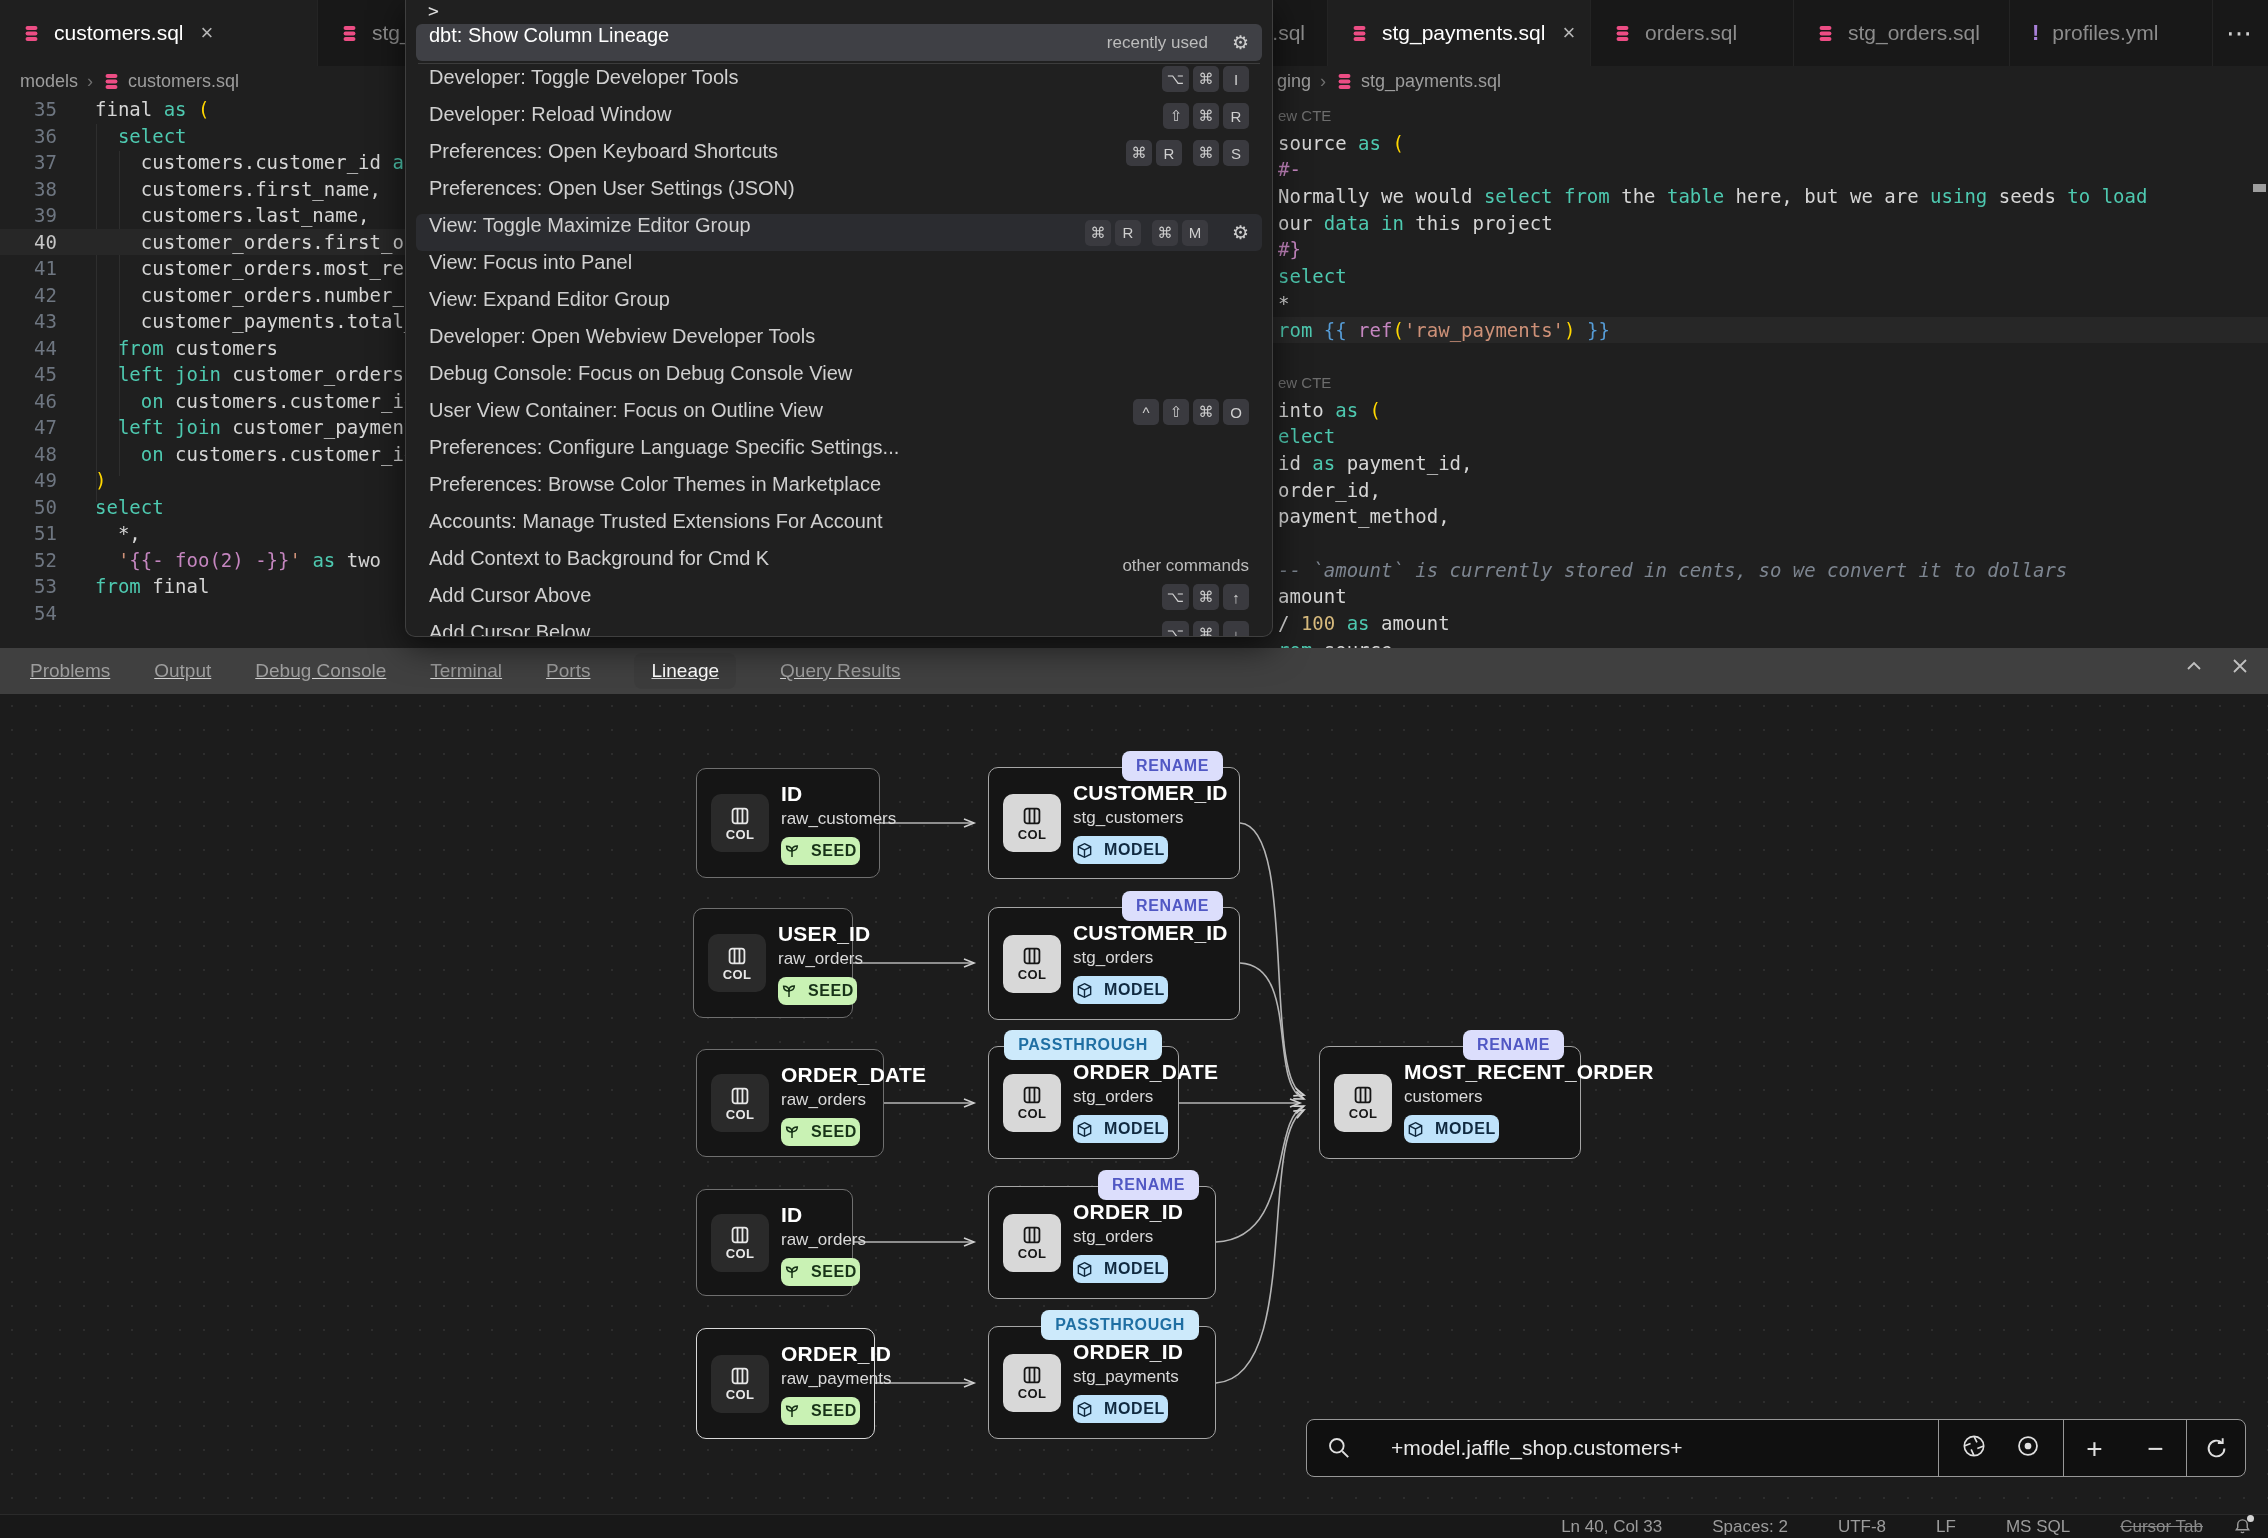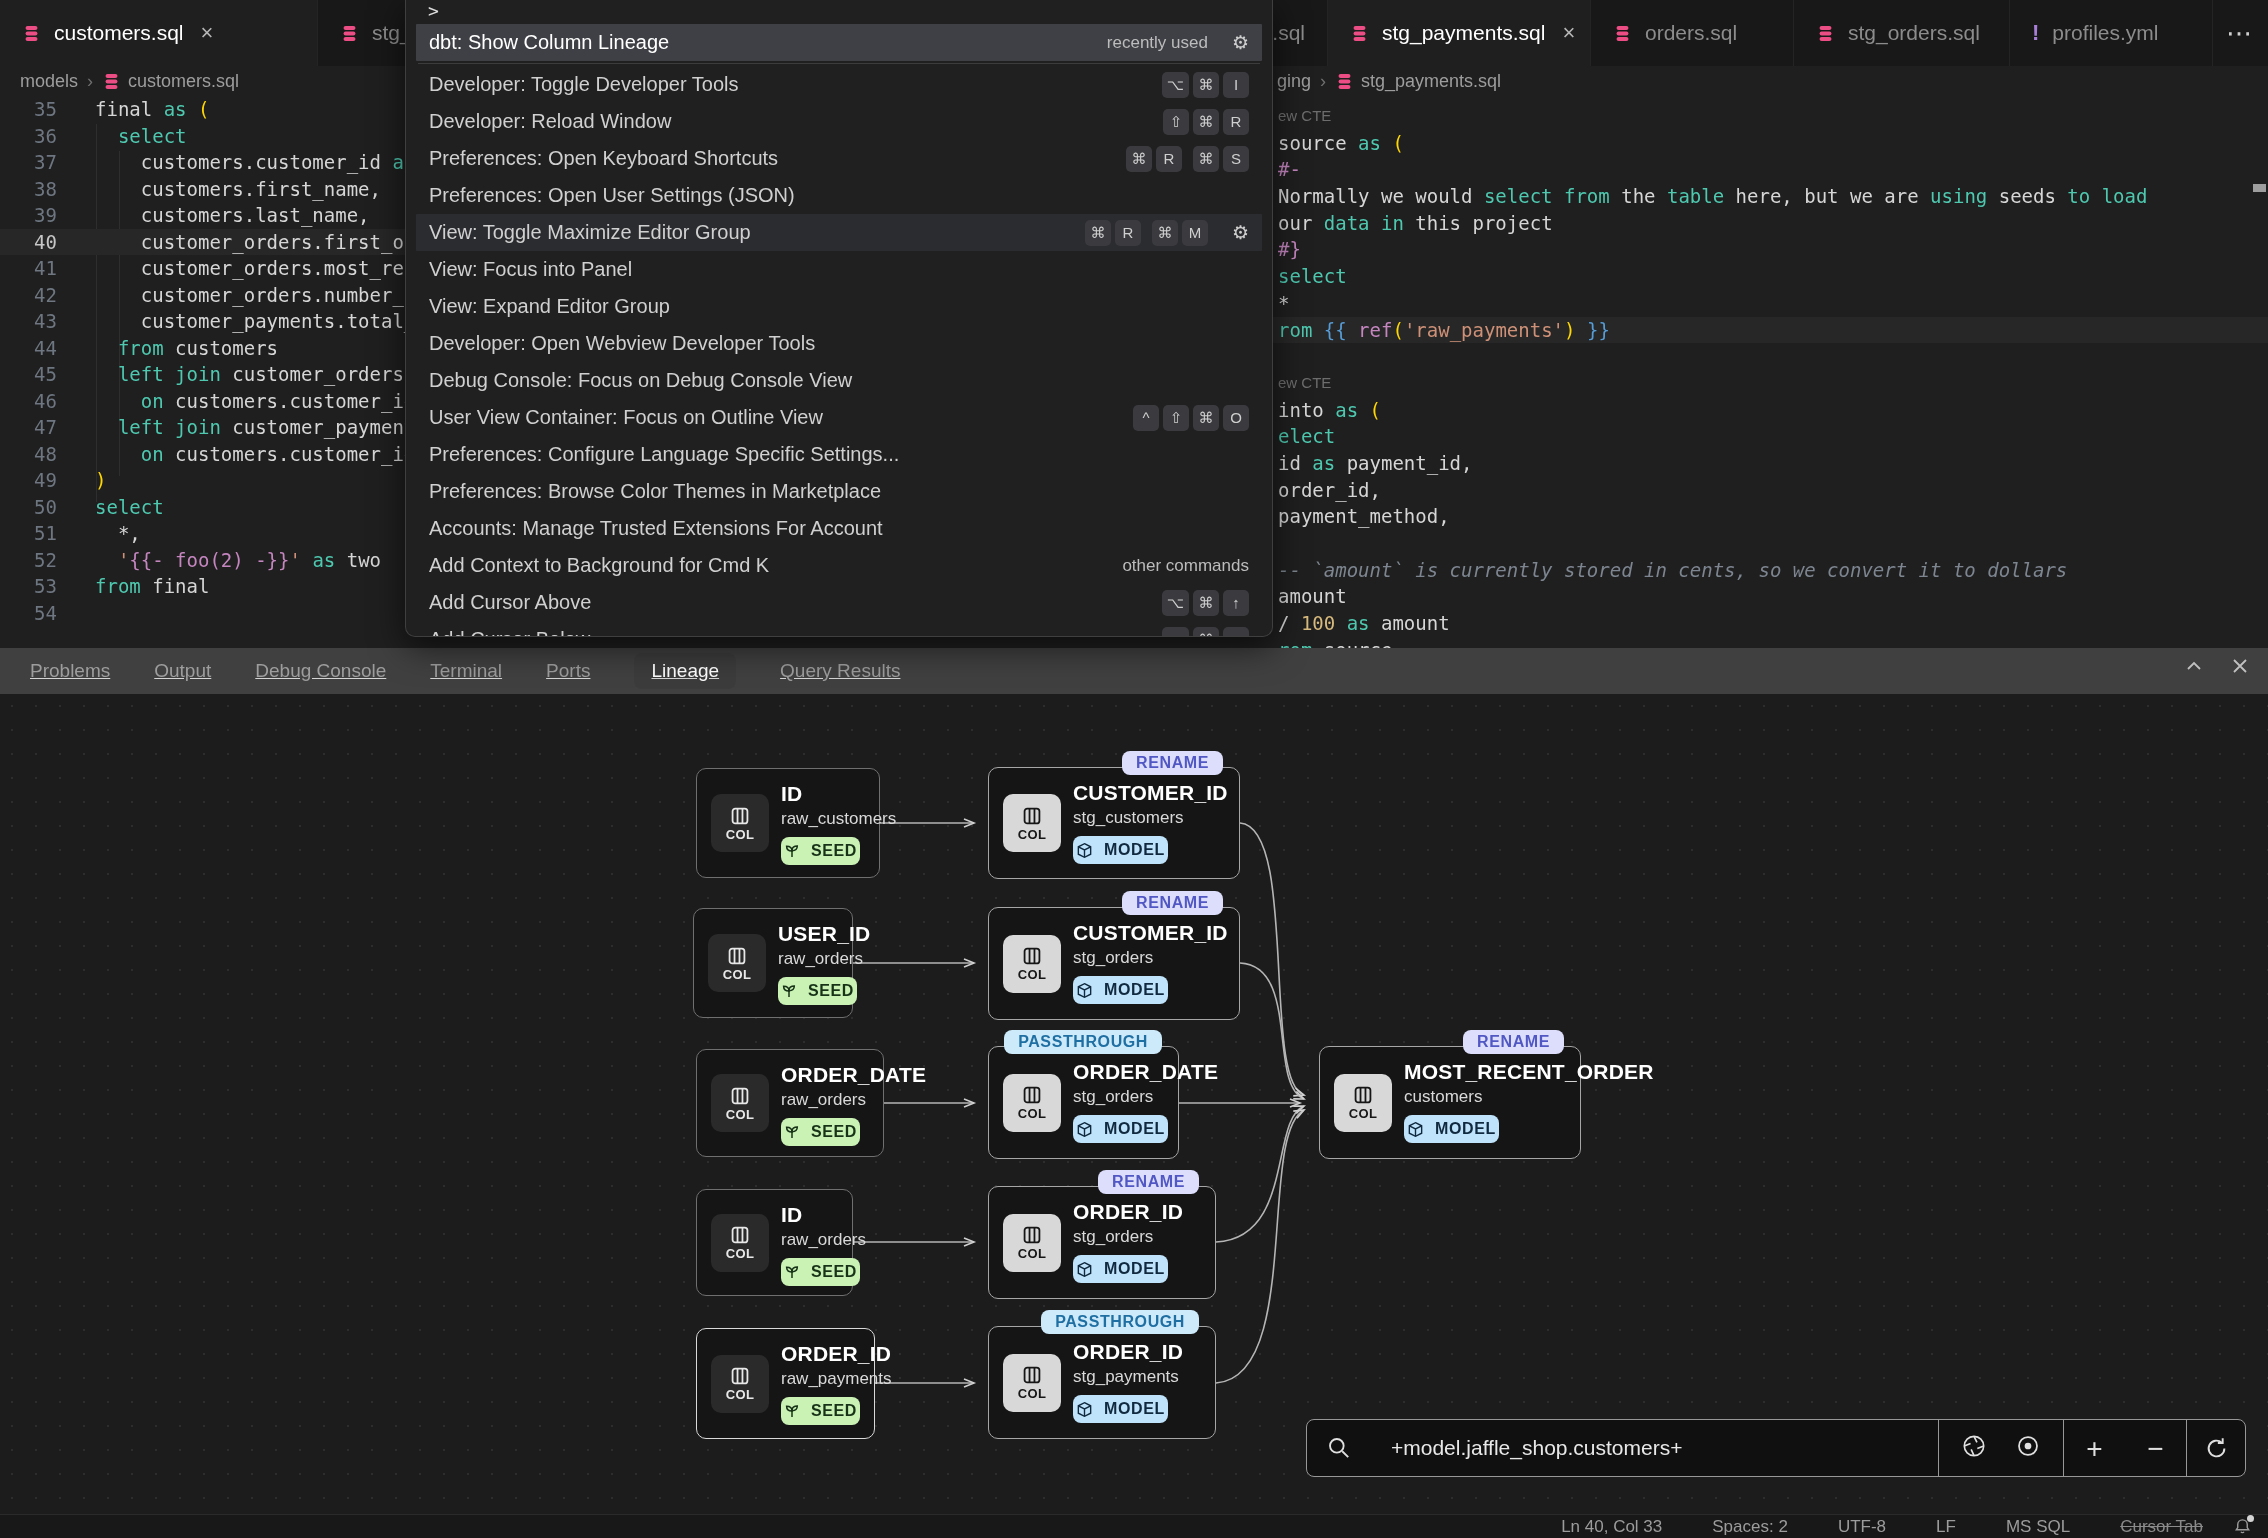--- a/index.html
+++ b/index.html
@@ -37,21 +37,21 @@
   .t-paren{color:#ffd700;} .t-jinja{color:#c586c0;} .t-brace{color:#569cd6;}
   .t-str{color:#ce9178;} .t-num{color:#d7ba7d;} .t-cmt{color:#7d8590;font-style:italic;}
   .indent-guide{position:absolute;width:1px;background:#2e2e2e;}
   #right-scrollbar{position:absolute;right:2px;top:88px;width:13px;height:8px;background:#9e9e9e;}
 
   
   #palette{position:absolute;left:405px;top:0;width:868px;height:637px;background:#202020;
            border:1px solid #3f3f3f;border-top:none;border-radius:0 0 10px 10px;
            box-shadow:0 10px 34px rgba(0,0,0,.6);box-sizing:border-box;overflow:hidden;z-index:50;}
   #palette-prompt{height:24px;line-height:22px;padding-left:22px;color:#dddddd;font-size:18px;font-family:"DejaVu Sans Mono",monospace;}
-  .prow{height:37px;margin:0 10px;padding:0 13px;border-radius:1px;display:flex;align-items:center;
+  .prow{height:37px;margin:0 10px;padding:0 13px;border-radius:6px;display:flex;
         color:#d0d0d0;font-size:20px;cursor:pointer;}
   .prow.selected{background:#3f4045;color:#ffffff;}
   .prow.hover{background:#2b2c30;}
   .prow .plabel{white-space:nowrap;}
   .prow .pright{margin-left:auto;color:#bcbcbc;font-size:17px;display:flex;align-items:center;gap:12px;}
   .keys{display:flex;gap:11px;margin-left:auto;}
   .pright .keys{margin-left:0;}
   .chord{display:flex;gap:4px;}
   .key{min-width:26px;height:26px;padding:0 5px;box-sizing:border-box;background:#3a3a3f;border-radius:5px;
        display:flex;align-items:center;justify-content:center;font-size:15px;color:#cfcfcf;}
@@ -66,21 +66,21 @@
   #panel-actions{position:absolute;right:18px;top:8px;display:flex;gap:26px;align-items:center;}
   #panel-actions svg{display:block;}
 
   
   #canvas{position:absolute;left:0;top:46px;width:2268px;height:820px;background:#1c1c1c;
           background-image:radial-gradient(circle,#2d2d2d 1.3px,transparent 1.5px);background-size:24px 24px;overflow:hidden;}
   #edges{position:absolute;left:0;top:0;width:2268px;height:820px;}
   .node{position:absolute;background:#151515;border:1.5px solid #6f6f6f;border-radius:10px;box-sizing:border-box;cursor:pointer;}
   .node.light{border-color:#a6a6a6;}
   .node.selected{border-color:#d9d9d9;}
-  .tagpill{position:absolute;top:-17px;right:16px;height:24px;padding:0 14px;border-radius:8px;
+  .tagpill{position:absolute;top:-17px;right:16px;height:30px;padding:0 14px;border-radius:8px;
            display:flex;align-items:center;font-size:16px;font-weight:600;letter-spacing:.6px;}
   .tag-rename{background:#dcdefc;color:#5158c4;}
   .tag-passthrough{background:#cdeafb;color:#1f6fa3;}
   .colbadge{position:absolute;left:14px;top:50%;transform:translateY(-50%);width:58px;height:58px;border-radius:10px;
             display:flex;flex-direction:column;align-items:center;justify-content:center;gap:0px;}
   .colbadge.dark{background:#2a2a2a;color:#e8e8e8;}
   .colbadge.lightb{background:#d8d8d8;color:#161616;}
   .colbadge .collbl{font-size:13px;font-weight:700;letter-spacing:.4px;}
   .ncontent{margin-left:84px;padding:13px 14px 10px 0;}
   .ntitle{font-size:21px;font-weight:600;color:#ffffff;letter-spacing:.2px;white-space:nowrap;}

